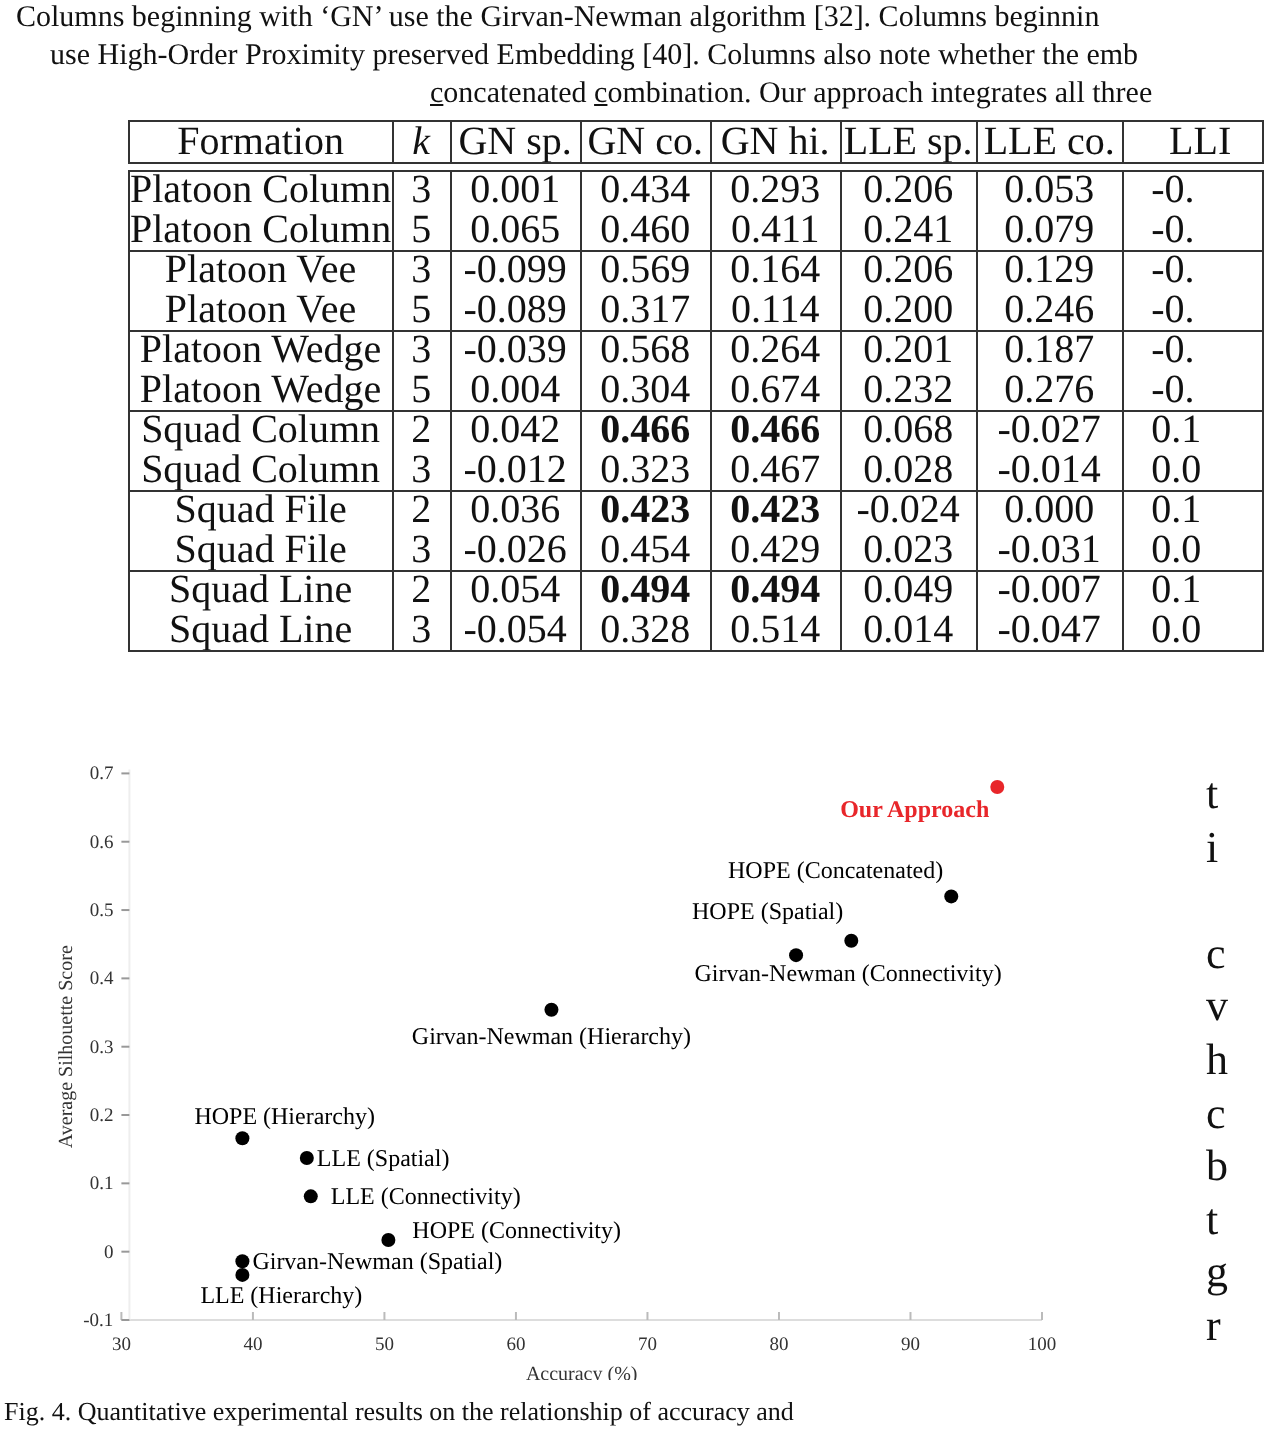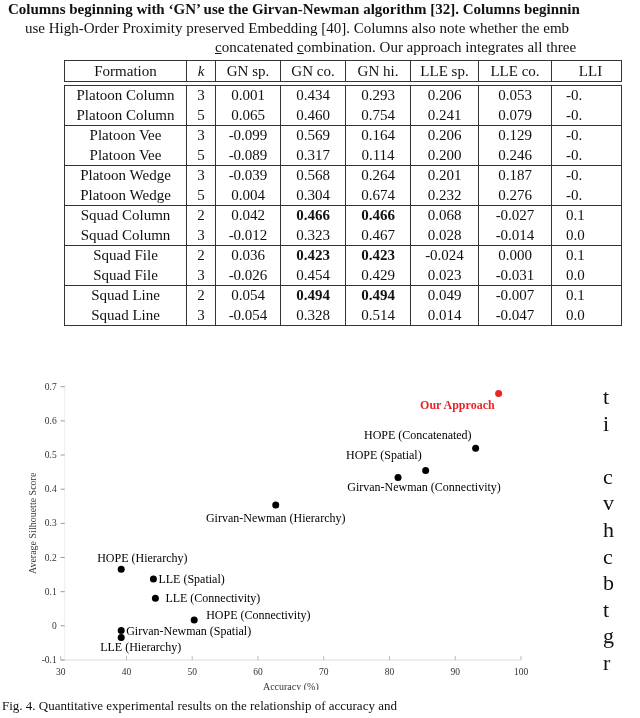--- a/index.html
+++ b/index.html
@@ -1,23 +1,23 @@
 <!DOCTYPE html>
 <html><head>
 <meta charset="utf-8">
 <style>
   html, body { margin:0; padding:0; background:#fff; }
   body { width:640px; height:718px; overflow:hidden; position:relative; font-family:"Liberation Serif","DejaVu Serif",serif; color:#111; }
   .caption-top { position:absolute; left:0; top:0; width:640px; white-space:nowrap; font-size:15px; line-height:19px; }
-  .caption-top .l1 { position:absolute; left:8px; top:0;font-weight:bold; }
+  .caption-top .l1 { position:absolute; left:8px; top:0; }
   .caption-top .l2 { position:absolute; left:0; top:19px;margin-left:25px; }
   .caption-top .l3 { position:absolute; left:215px; top:38px; }
   .u { text-decoration:underline; }
 
-  table.results { position:absolute; left:64px; top:60px; border-collapse:collapse; font-size:15px; table-layout:fixed;padding-left:31px; }
+  table.results { position:absolute; left:64px; top:60px; border-collapse:collapse; font-size:20px; table-layout:fixed;padding-left:31px; }
   table.results td, table.results th { border-left:1px solid #333; border-right:1px solid #333; padding:0; text-align:center; height:19.5px; line-height:19px; font-weight:normal; white-space:nowrap; overflow:hidden; }
   table.results thead th { border-top:1.5px solid #333; border-bottom:1.5px solid #333; height:20px; }
   table.results tr.gap td { height:3px; border:none; border-bottom:1.5px solid #333; }
   table.results tr.gstart td { border-top:1.5px solid #333; }
   table.results tbody tr:last-child td { border-bottom:1.5px solid #333; }
   table.results .b { font-weight:bold; }
   .table-clip { position:absolute; left:0; top:0; width:640px; height:340px; overflow:hidden; }
 
   .chart { position:absolute; left:0; top:370px; width:590px; height:320px; }
   .fig-caption { position:absolute; left:2px; top:698px; font-size:13px; white-space:nowrap; }
@@ -69,21 +69,21 @@
           <td>0.293</td>
           <td>0.206</td>
           <td>0.053</td>
           <td style="text-align: left; padding-left: 14px;">-0.</td>
         </tr>
         <tr>
           <td>Platoon Column</td>
           <td>5</td>
           <td>0.065</td>
           <td>0.460</td>
-          <td>0.754</td>
+          <td>0.411</td>
           <td>0.241</td>
           <td>0.079</td>
           <td style="text-align: left; padding-left: 14px;">-0.</td>
         </tr>
         <tr class="gstart">
           <td>Platoon Vee</td>
           <td>3</td>
           <td>-0.099</td>
           <td>0.569</td>
           <td>0.164</td>

